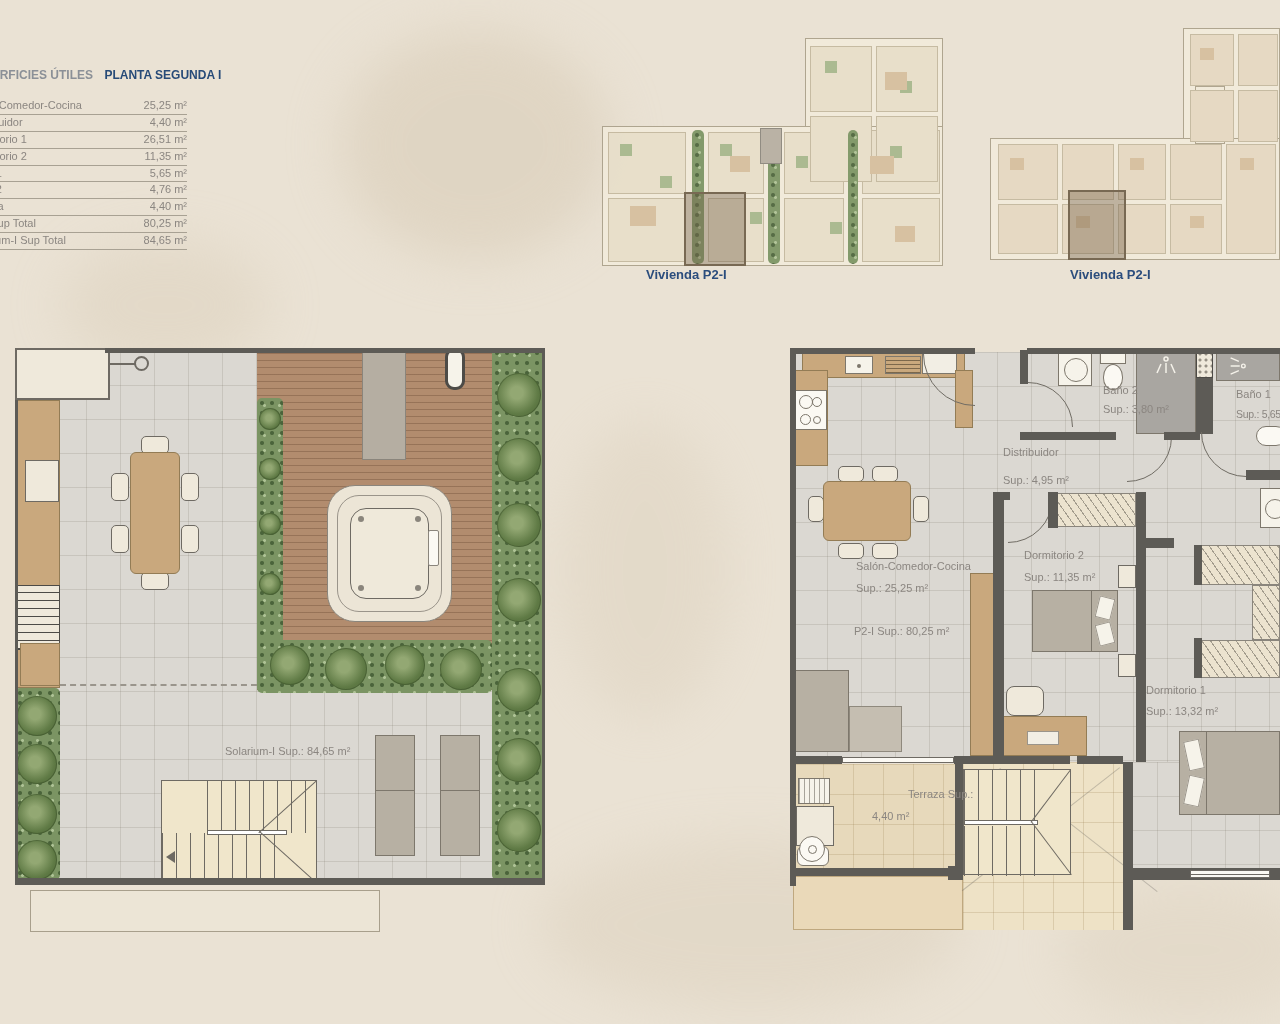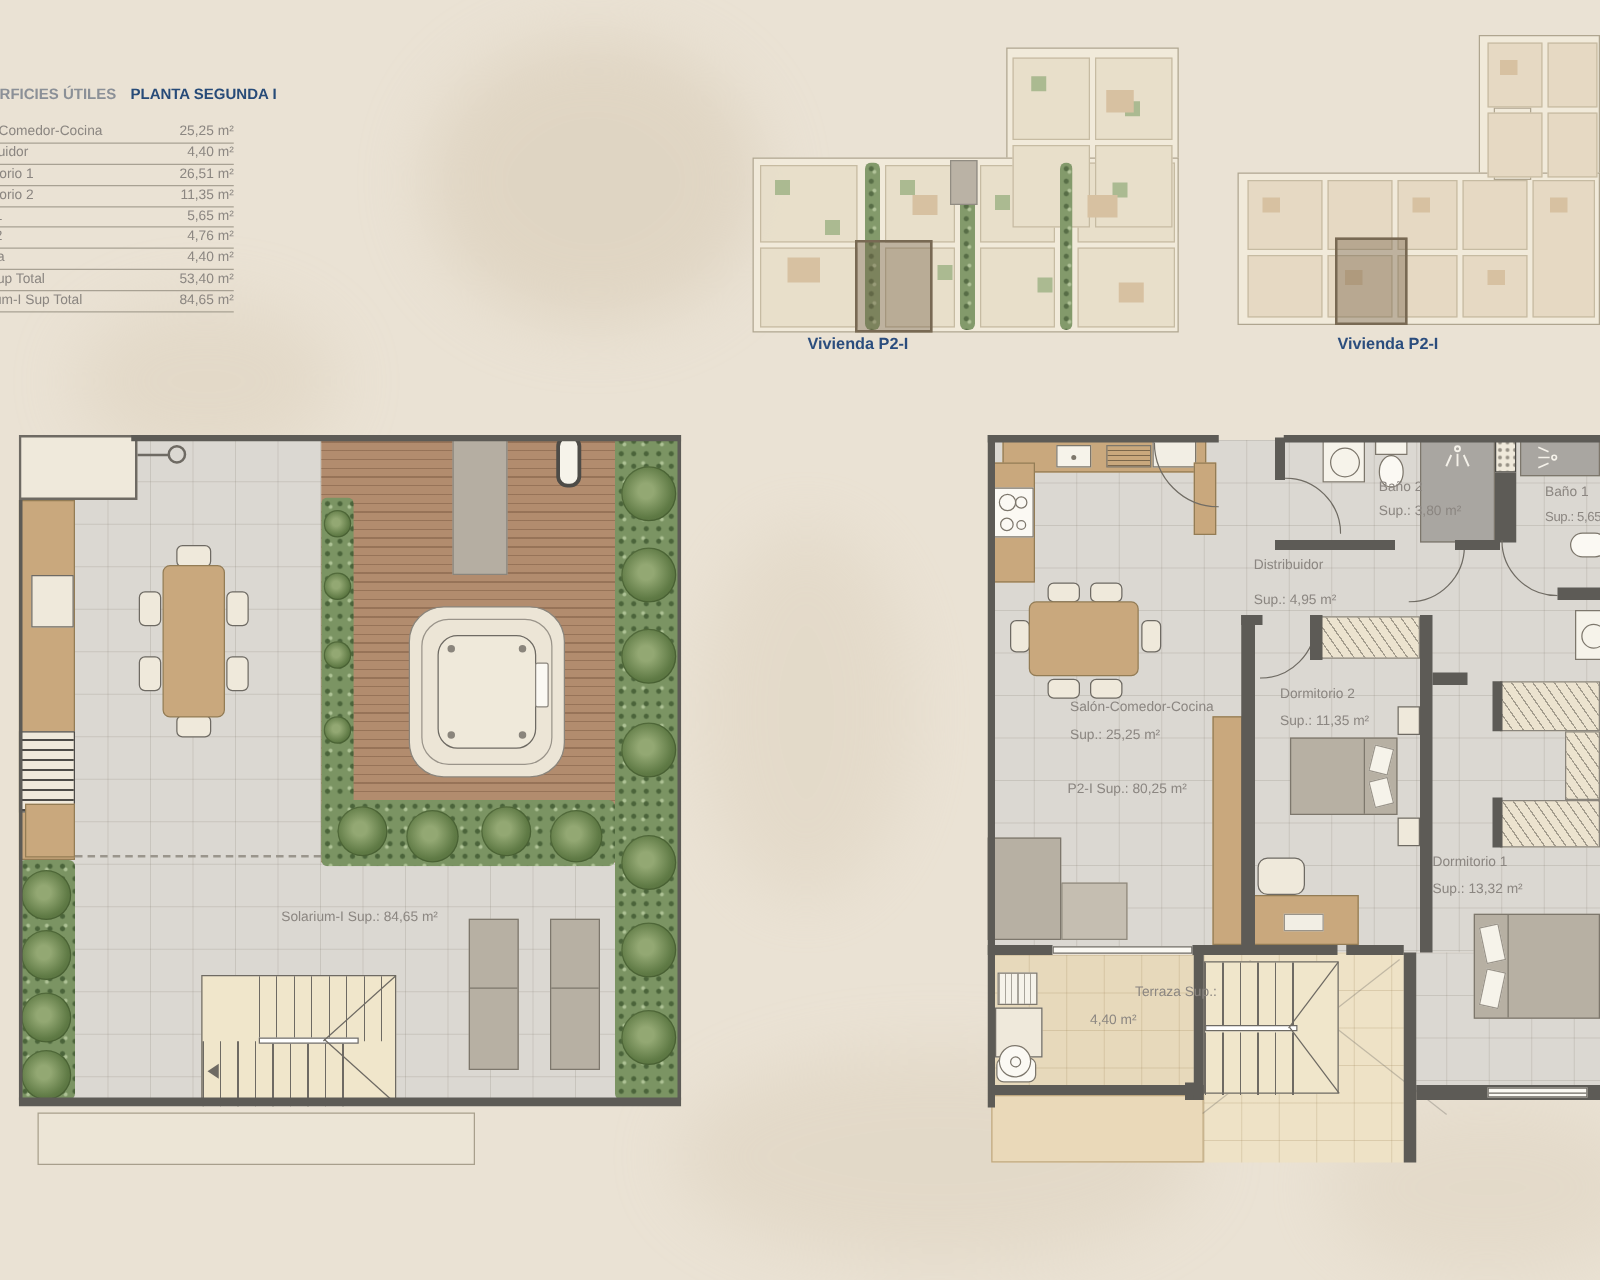--- a/index.html
+++ b/index.html
@@ -87,21 +87,21 @@
     <div class="row">
         <span>Baño 2</span>
         <span class="v">4,76 m²</span>
       </div>
     <div class="row">
         <span>Terraza</span>
         <span class="v">4,40 m²</span>
       </div>
     <div class="row">
         <span>P2-I Sup Total</span>
-        <span class="v">53,40 m²</span>
+        <span class="v">80,25 m²</span>
       </div>
     <div class="row">
         <span>Solarium-I Sup Total</span>
         <span class="v">84,65 m²</span>
       </div>
   </div>
 </div>
 
 <div class="a" style="left:600px;top:36px;width:345px;height:230px;opacity:.92;">
   <div class="opbase" style="left:205px;top:2px;width:138px;height:148px;"></div>
@@ -221,21 +221,21 @@
   <div class="a cream" style="left:96px;top:125px;width:18px;height:28px;border-radius:5px;"></div>
   <div class="a cream" style="left:96px;top:177px;width:18px;height:28px;border-radius:5px;"></div>
   <div class="a cream" style="left:166px;top:125px;width:18px;height:28px;border-radius:5px;"></div>
   <div class="a cream" style="left:166px;top:177px;width:18px;height:28px;border-radius:5px;"></div>
   <div class="a cream" style="left:126px;top:88px;width:28px;height:18px;border-radius:5px;"></div>
   <div class="a cream" style="left:126px;top:224px;width:28px;height:18px;border-radius:5px;"></div>
   <div class="a wood" style="left:115px;top:104px;width:50px;height:122px;border-radius:6px;"></div>
 
   <div class="a" style="left:45px;top:336px;width:197px;height:0;border-top:2px dashed #9a958c;"></div>
 
-  <div class="lbl" style="left:210px;top:380px;">Solarium-I Sup.: 84,65 m²</div>
+  <div class="lbl" style="left:210px;top:397px;">Solarium-I Sup.: 84,65 m²</div>
 
   <div class="a stair" style="left:146px;top:432px;width:156px;height:104px;">
     <div class="treads" style="left:45px;top:0px;width:111px;height:52px;"></div>
     <div class="treads" style="left:0px;top:52px;width:125px;height:52px;"></div>
     <div style="position:absolute;left:45px;top:49px;width:80px;height:5px;background:#fff;border:1px solid #6e6a63;box-sizing:border-box;"></div>
     <div class="diag" style="left:155px;top:0px;width:78px;transform:rotate(138deg);"></div>
     <div class="diag" style="left:155px;top:103px;width:78px;transform:rotate(-138deg);"></div>
     <div style="position:absolute;left:4px;top:70px;width:0;height:0;border-top:6px solid transparent;border-bottom:6px solid transparent;border-right:9px solid #6e6a63;"></div>
   </div>
 

